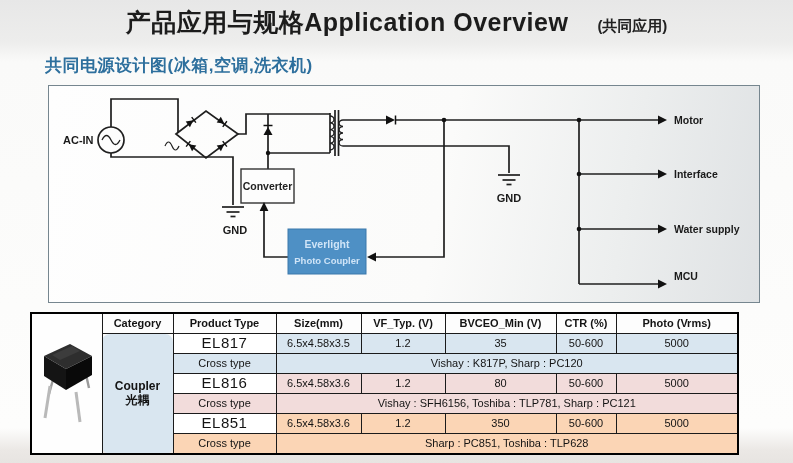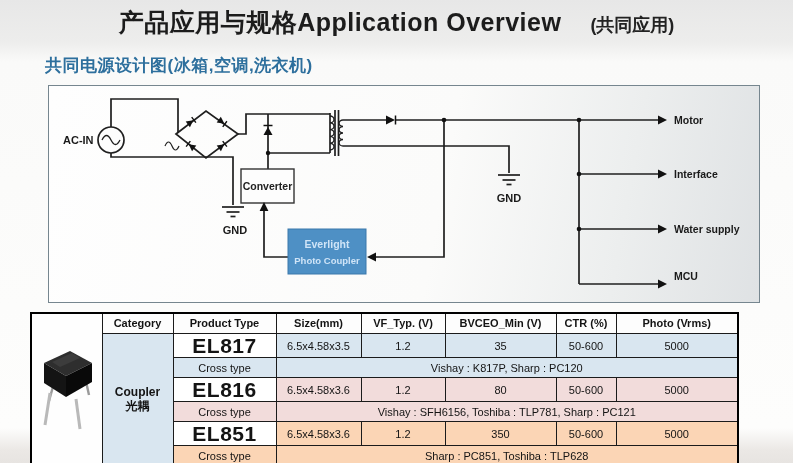--- a/index.html
+++ b/index.html
@@ -4,43 +4,43 @@
 <style>
   html,body{margin:0;padding:0;}
   .page{
     position:relative;width:793px;height:463px;overflow:hidden;
     font-family:"Liberation Sans",sans-serif;color:#1c1c1c;
     background:linear-gradient(180deg,#e7e7e7 0px,#ededec 42px,#fafaf9 62px,#fdfdfc 428px,#ebe8e5 450px,#e7e4e1 463px);
   }
   
   .title-row{position:absolute;top:6px;left:0;width:100%;display:flex;justify-content:center;align-items:baseline;gap:1px;}
   .title-main{font-size:25px;font-weight:bold;letter-spacing:0.5px;color:#1c1c1c;}
-  .title-suffix{font-size:18px;font-weight:bold;color:#222;margin-left:28px;}
+  .title-suffix{font-size:15px;font-weight:bold;color:#222;margin-left:28px;}
   .subtitle{position:absolute;left:45px;top:54px;font-size:17px;font-weight:bold;color:#2d6f9d;letter-spacing:0.5px;}
   
   .panel{
     position:absolute;left:48px;top:85px;width:712px;height:218px;
     border:1.5px solid #76868f;box-sizing:border-box;
     background:linear-gradient(100deg,#fefefe 0%,#fbfbfa 55%,#eceeee 80%,#dfe2e4 100%);
   }
   .panel svg{display:block;}
   
   table.spec{
     position:absolute;left:30px;top:312px;border-collapse:collapse;table-layout:fixed;
     font-size:11px;color:#141414;
   }
   table.spec td,table.spec th{
     border:1px solid #1b1b1b;height:19px;padding:0;text-align:center;
     vertical-align:middle;line-height:1.1;overflow:hidden;white-space:nowrap;
   }
   table.spec{border:2px solid #000;}
   th.hdr{font-weight:bold;background:#fdfdfd;font-size:11px;}
   td.photo-cell{background:#fefefe;vertical-align:top;}
-  td.cat-cell{background:#d9e6f0;font-weight:bold;font-size:12px;line-height:1.25;}
-  td.pname{background:#fff;font-size:21px;font-weight:bold;letter-spacing:0.5px;}
+  td.cat-cell{background:#d9e6f0;font-weight:bold;font-size:12px;line-height:1.25;border-radius:8px;}
+  td.pname{background:#fff;font-size:15px;font-weight:normal;letter-spacing:0.5px;}
   td.cross-label{font-size:11px;}
   td.cross-val{text-align:left;padding-left:10px;font-size:11px;margin-top:8px;}
   .bg-blue{background:#d9e6f0;}
   .bg-pink{background:#f2dcdb;}
   .bg-orange{background:#fbd5b5;}
   .cn{font-size:12px;font-weight:bold;margin-top:8px;}
 </style>
 </head>
 <body>
 

